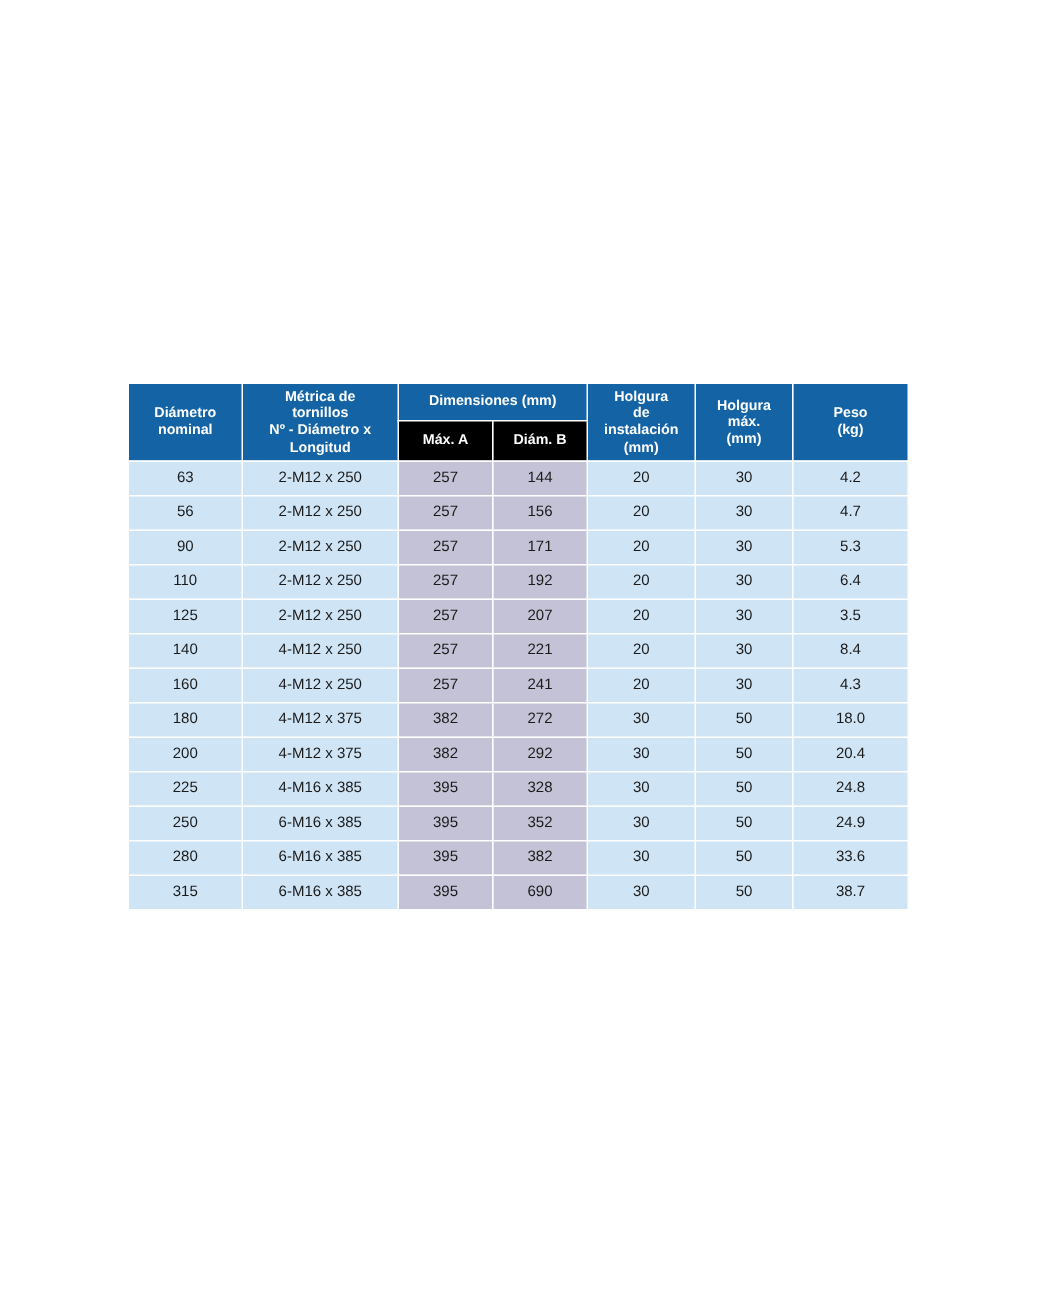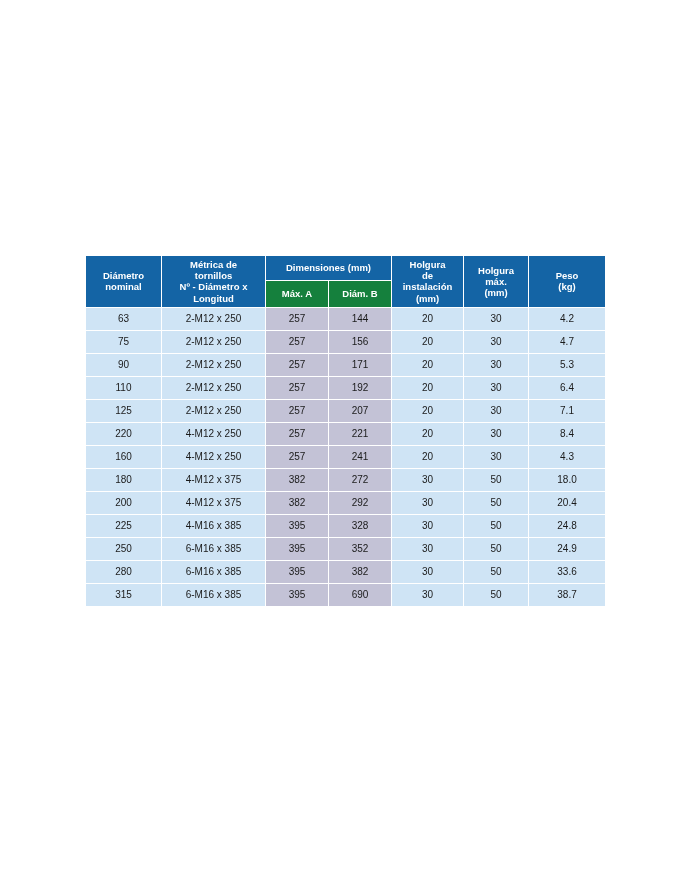--- a/index.html
+++ b/index.html
@@ -32,21 +32,21 @@
   }
   thead th {
     background: #1464a5;
     color: #ffffff;
     font-size: 9.5px;
     font-weight: bold;
     line-height: 1.18;
     padding: 3px 2px;
   }
   thead th.sub {
-    background: #15803d;
+    background: #000000;
     font-size: 9.5px;
     padding: 4px 2px;
   }
   tbody td {
     font-size: 10px;
     color: #1a1a1a;
     padding: 4px 2px;
     height: 14px;
   }
   tbody tr td.c-light {
@@ -107,21 +107,21 @@
         <tr>
           <td class="c-light">63</td>
           <td class="c-light">2-M12 x 250</td>
           <td class="c-dim">257</td>
           <td class="c-dim">144</td>
           <td class="c-light">20</td>
           <td class="c-light">30</td>
           <td class="c-light">4.2</td>
         </tr>
         <tr>
-          <td class="c-light">75</td>
+          <td class="c-light">56</td>
           <td class="c-light">2-M12 x 250</td>
           <td class="c-dim">257</td>
           <td class="c-dim">156</td>
           <td class="c-light">20</td>
           <td class="c-light">30</td>
           <td class="c-light">4.7</td>
         </tr>
         <tr>
           <td class="c-light">90</td>
           <td class="c-light">2-M12 x 250</td>
@@ -140,24 +140,24 @@
           <td class="c-light">30</td>
           <td class="c-light">6.4</td>
         </tr>
         <tr>
           <td class="c-light">125</td>
           <td class="c-light">2-M12 x 250</td>
           <td class="c-dim">257</td>
           <td class="c-dim">207</td>
           <td class="c-light">20</td>
           <td class="c-light">30</td>
-          <td class="c-light">7.1</td>
-        </tr>
-        <tr>
-          <td class="c-light">220</td>
+          <td class="c-light">3.5</td>
+        </tr>
+        <tr>
+          <td class="c-light">140</td>
           <td class="c-light">4-M12 x 250</td>
           <td class="c-dim">257</td>
           <td class="c-dim">221</td>
           <td class="c-light">20</td>
           <td class="c-light">30</td>
           <td class="c-light">8.4</td>
         </tr>
         <tr>
           <td class="c-light">160</td>
           <td class="c-light">4-M12 x 250</td>

